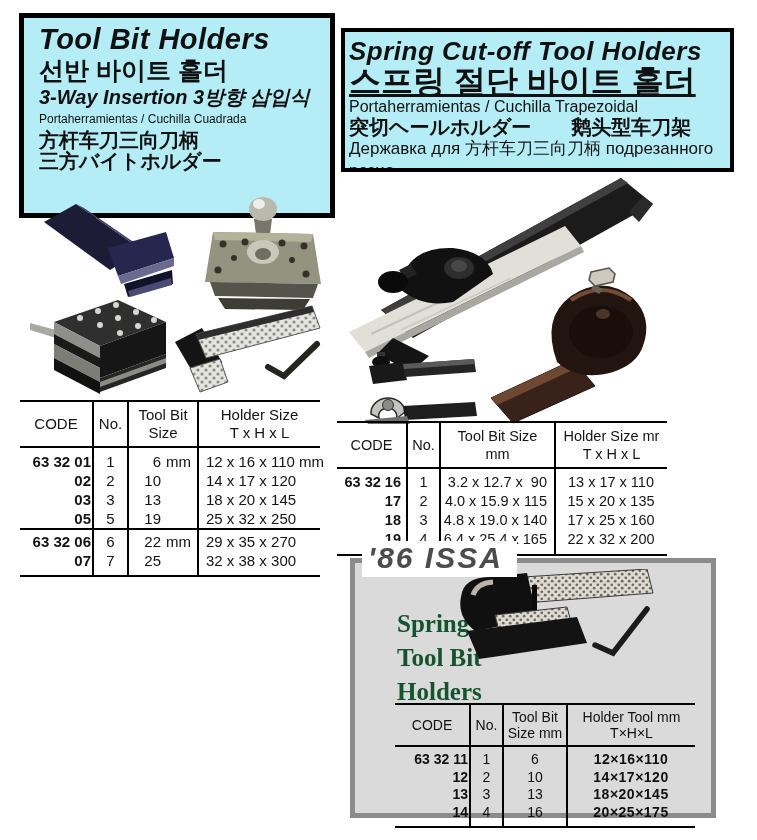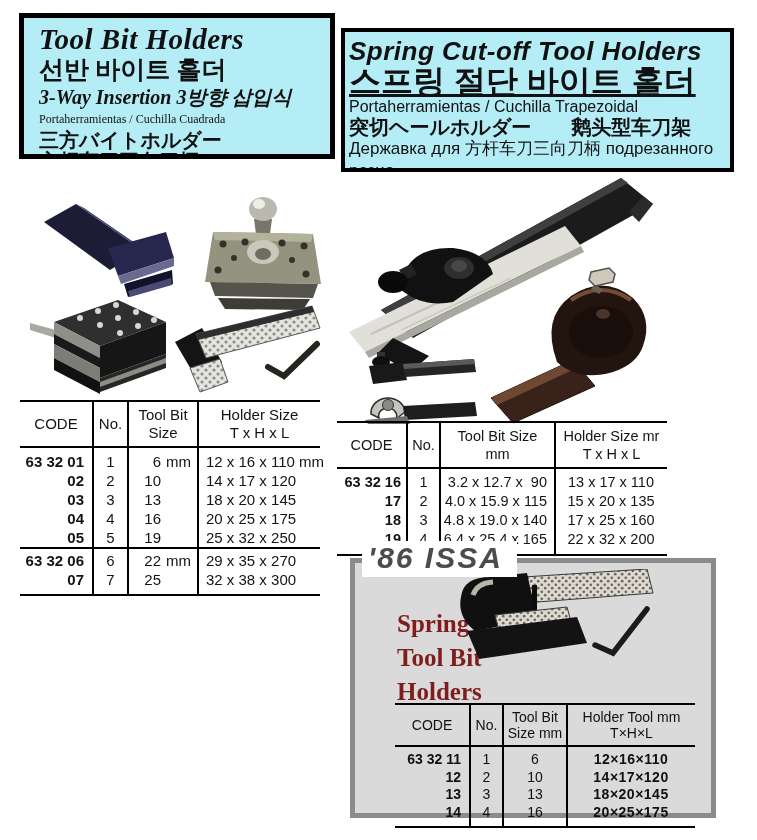--- a/index.html
+++ b/index.html
@@ -1,21 +1,21 @@
 <!DOCTYPE html>
 <html><head>
 <meta charset="utf-8">
 <style>
   html,body{margin:0;padding:0;background:#ffffff;}
   body{width:757px;height:840px;position:relative;overflow:hidden;
        font-family:"Liberation Sans",sans-serif;color:#111;}
 
   
   .hdr-box{position:absolute;background:#b4edf6;border:5px solid #000;box-sizing:border-box;overflow:hidden;}
-  #left-header{left:19px;top:13px;width:316px;height:146px;padding:5px 8px 0 15px;font-family:Liberation Serif, serif;}
+  #left-header{left:19px;top:13px;width:316px;height:205px;padding:5px 8px 0 15px;}
   #right-header{left:341px;top:28px;width:393px;height:144px;border-width:4px;padding:4px 4px 0 4px;}
   .hl-title{font-size:29px;line-height:32px;font-weight:700;font-style:italic;letter-spacing:.5px;}
   .hl-ko{font-size:25px;line-height:30px;font-weight:700;}
   .hl-ins{font-size:20px;line-height:24px;font-weight:700;font-style:italic;}
   .hl-es{font-size:12px;line-height:21px;}
   .hl-cjk{font-size:20px;line-height:21px;font-weight:700;white-space:pre;}
   .hl-ru{font-size:17px;line-height:22px;}
   #right-header .hl-title{font-size:26px;line-height:31px;}
   #right-header .hl-ko{font-size:32px;line-height:29px;text-decoration:underline;}
   #right-header .hl-es{font-size:16px;line-height:21px;}
@@ -26,21 +26,21 @@
   table.spec{position:absolute;border-collapse:collapse;table-layout:fixed;
              border-top:2.5px solid #000;border-bottom:2.5px solid #000;
              font-size:15px;color:#141414;}
   .spec th+th,.spec td+td{border-left:2px solid #000;}
   .spec thead th{border-bottom:2.5px solid #000;font-weight:400;text-align:center;
                  vertical-align:middle;white-space:pre-line;line-height:18px;padding:4px 1px;}
   .spec tbody td{line-height:17px;vertical-align:top;}
   .spec tbody tr:first-child td{padding-top:5px;}
   .spec tbody tr:last-child td{padding-bottom:6px;}
   .spec tr.grp td{border-top:2.5px solid #000;padding-top:3px;}
-  .spec .code{text-align:right;font-weight:700;padding-right:8px;white-space:pre;}
+  .spec .code{text-align:right;font-weight:700;padding-right:1px;white-space:pre;}
   .spec .no{text-align:center;}
   .spec .holder{text-align:left;padding-left:7px;white-space:pre;}
   .spec .size{white-space:pre;}
 
   #left-table{left:20px;top:400px;width:300px;}
   #left-table .size .n{display:inline-block;width:26px;text-align:right;}
   #left-table .size .u{display:inline-block;width:26px;margin-left:5px;text-align:left;}
   #left-table .size{padding-left:6px;}
 
   #right-table{left:337px;top:421px;width:330px;font-size:14.5px;}
@@ -48,42 +48,42 @@
   #right-table .size{text-align:right;padding-right:7px;}
   #right-table .holder{text-align:center;padding-left:0;}
 
   
   #issa-panel{position:absolute;left:350px;top:558px;width:366px;height:260px;
               background:#dadada;border:5px solid #8b8b8b;box-sizing:border-box;}
   #issa-wm{position:absolute;left:362px;top:541px;z-index:5;background:#ffffff;
            font-size:30px;line-height:34px;font-weight:700;font-style:italic;
            color:#4c4c4c;letter-spacing:2px;padding:0 14px 2px 6px;}
   #issa-title{position:absolute;left:42px;top:44px;font-family:"Liberation Serif",serif;
-              font-weight:700;font-size:25px;line-height:34px;white-space:pre-line;color:#7f1d1d;}
+              font-weight:700;font-size:25px;line-height:34px;white-space:pre-line;color:#14532d;}
   #issa-photo{position:absolute;left:80px;top:6px;}
   #issa-table{left:40px;top:140px;width:300px;font-size:14px;color:#101010;}
   #issa-table thead th{line-height:16px;padding:4px 1px;}
   #issa-table tbody td{line-height:15.5px;}
   #issa-table .holder{text-align:center;padding-left:0;font-weight:700;letter-spacing:.5px;}
   #issa-table .size{text-align:center;}
 
   
   #left-photos{position:absolute;left:20px;top:192px;}
   #right-photos{position:absolute;left:341px;top:162px;}
 </style>
 </head>
 <body>
 
 <section id="left-header" class="hdr-box">
   <div class="hl-title">Tool Bit Holders</div>
   <div class="hl-ko">선반 바이트 홀더</div>
   <div class="hl-ins">3-Way Insertion  3방향 삽입식</div>
   <div class="hl-es">Portaherramientas / Cuchilla Cuadrada</div>
+  <div class="hl-cjk">方杆车刀三向刀柄</div>
   <div class="hl-cjk">三方バイトホルダー</div>
-  <div class="hl-cjk">方杆车刀三向刀柄</div>
 
 </section>
 
 <section id="right-header" class="hdr-box">
   <div class="hl-title">Spring Cut-off Tool Holders</div>
   <div class="hl-ko">스프링 절단 바이트 홀더</div>
   <div class="hl-es">Portaherramientas / Cuchilla Trapezoidal</div>
   <div class="hl-cjk">突切ヘールホルダー　　鹅头型车刀架</div>
   <div class="hl-ru">Державка для 方杆车刀三向刀柄 подрезанного резца</div>
 </section>
@@ -231,26 +231,20 @@
         <td class="size"><span class="n">10</span><span class="u"></span></td>
         <td class="holder">14 x 17 x 120</td>
       </tr>
     <tr>
         <td class="code">03</td>
         <td class="no">3</td>
         <td class="size"><span class="n">13</span><span class="u"></span></td>
         <td class="holder">18 x 20 x 145</td>
       </tr>
     <tr>
-        <td class="code">04</td>
-        <td class="no">4</td>
-        <td class="size"><span class="n">16</span><span class="u"></span></td>
-        <td class="holder">20 x 25 x 175</td>
-      </tr>
-    <tr>
         <td class="code">05</td>
         <td class="no">5</td>
         <td class="size"><span class="n">19</span><span class="u"></span></td>
         <td class="holder">25 x 32 x 250</td>
       </tr>
     <tr class="grp">
         <td class="code">63 32 06</td>
         <td class="no">6</td>
         <td class="size"><span class="n">22</span><span class="u">mm</span></td>
         <td class="holder">29 x 35 x 270</td>

